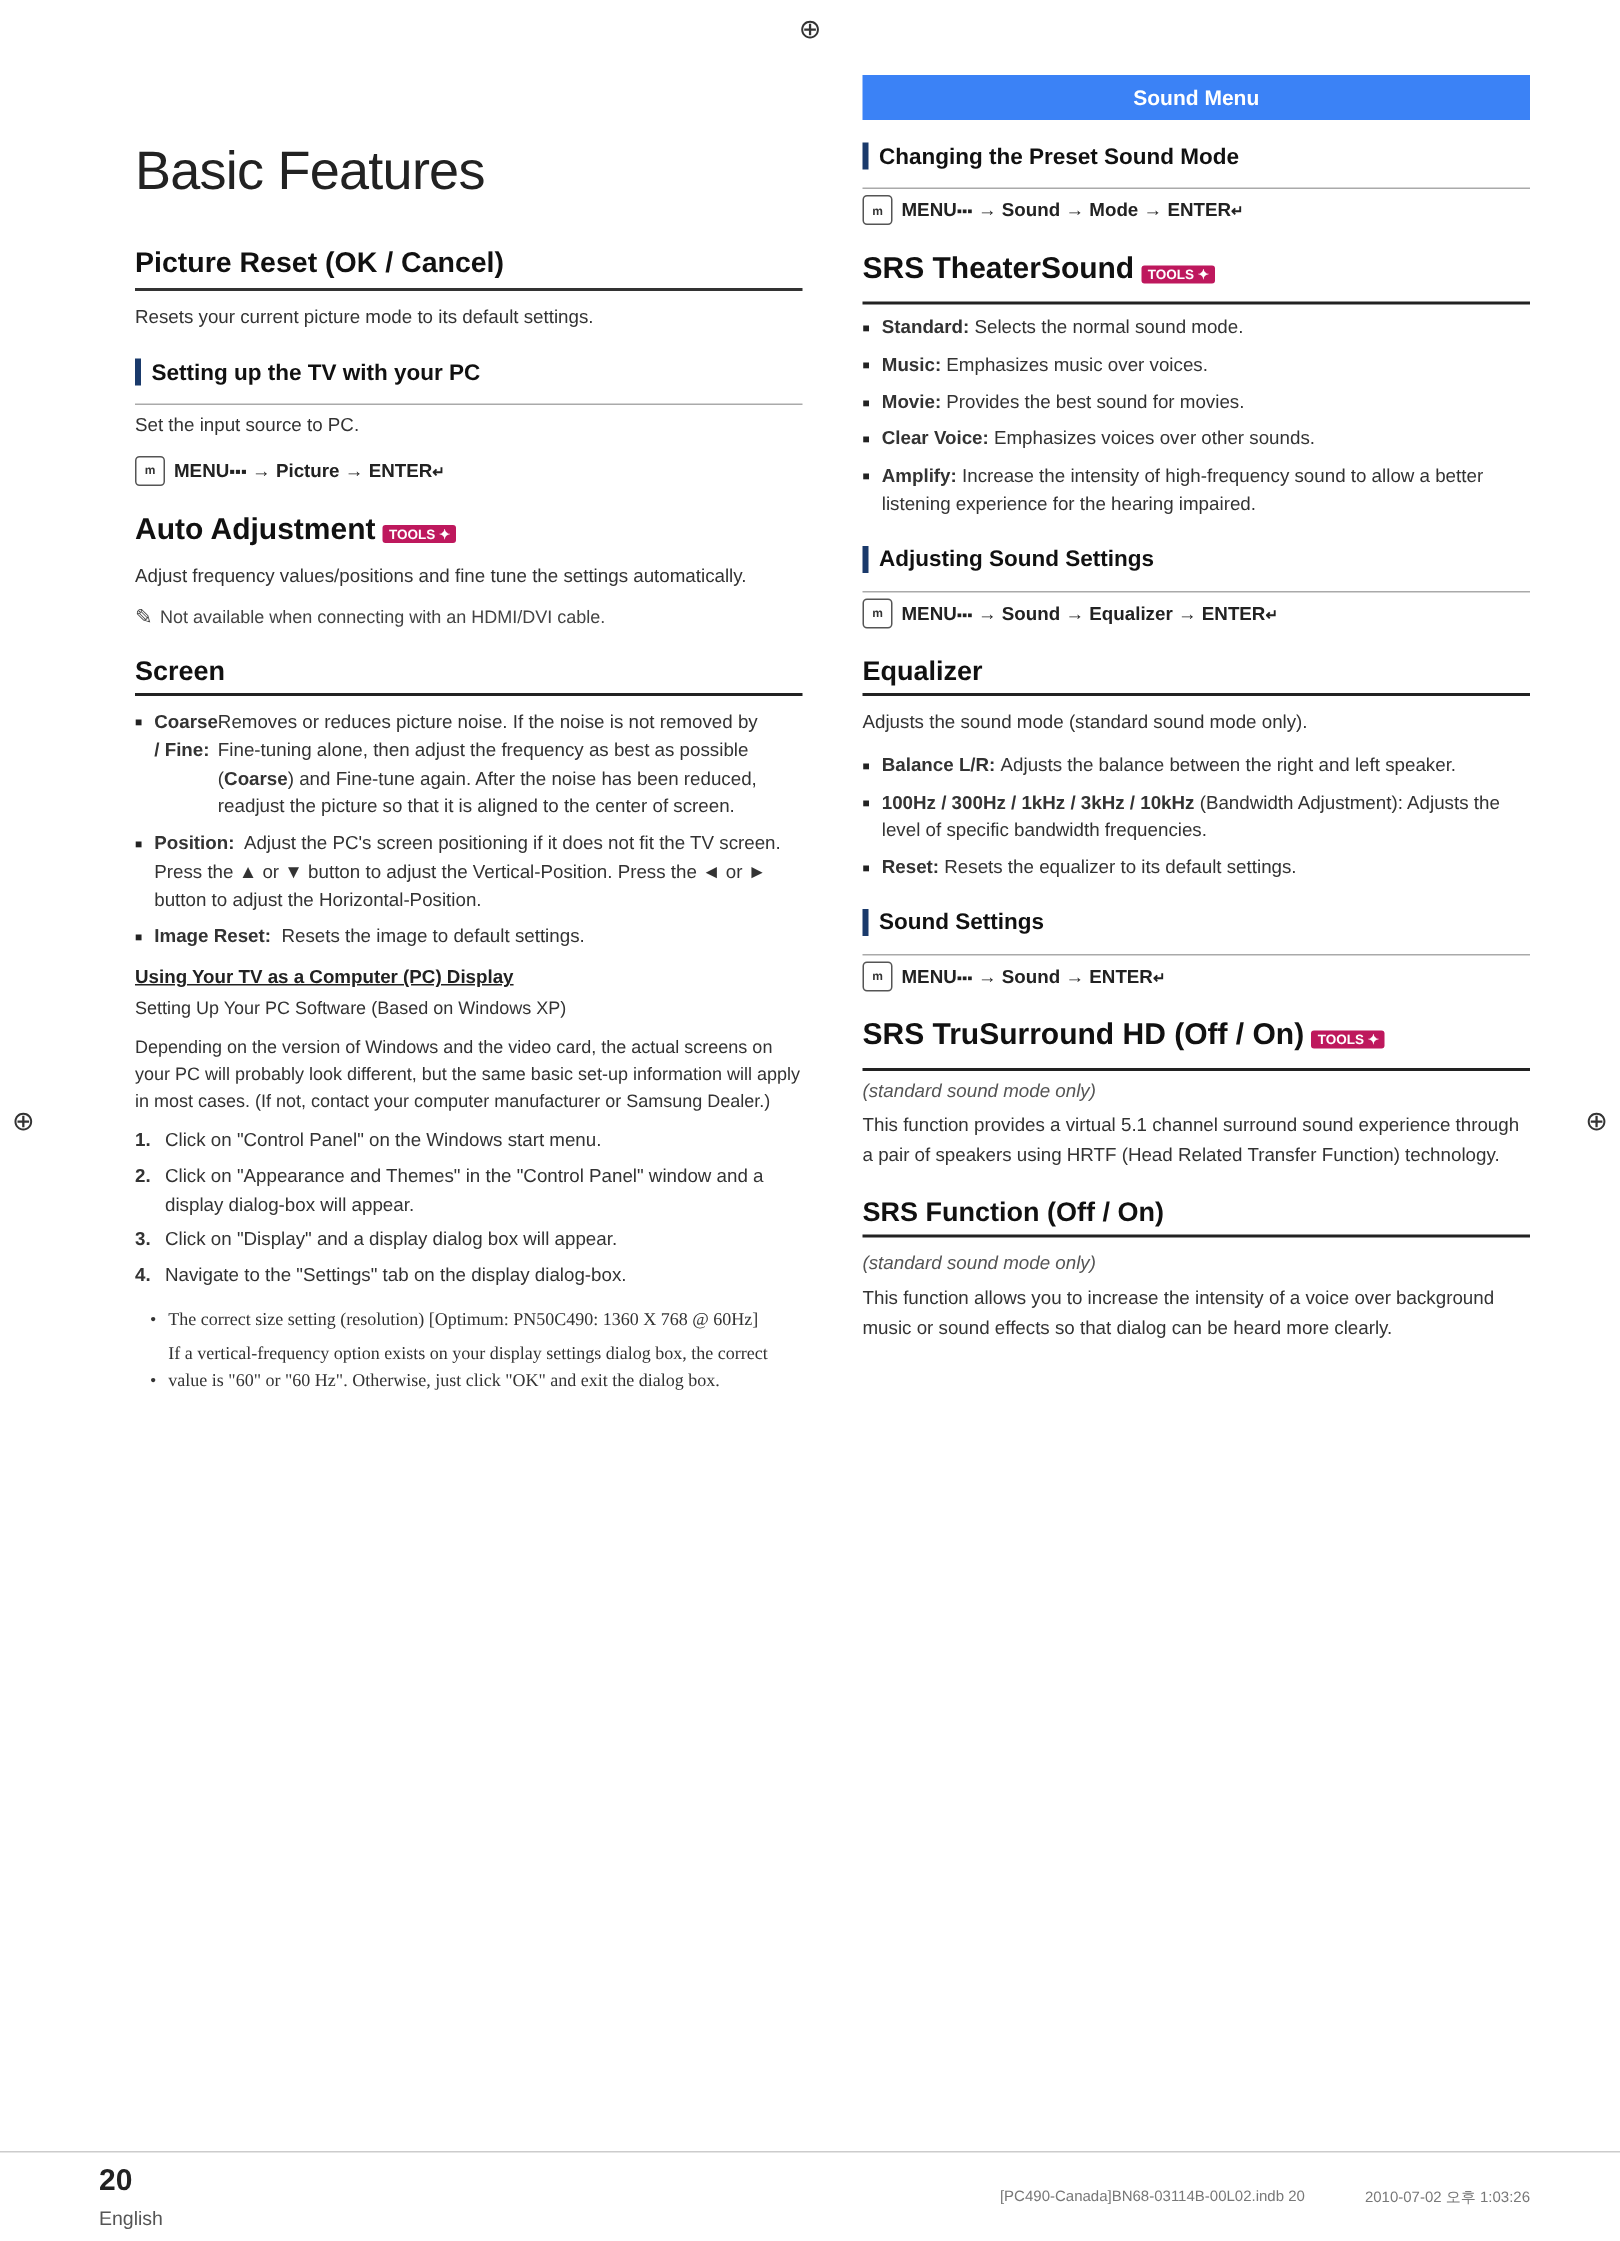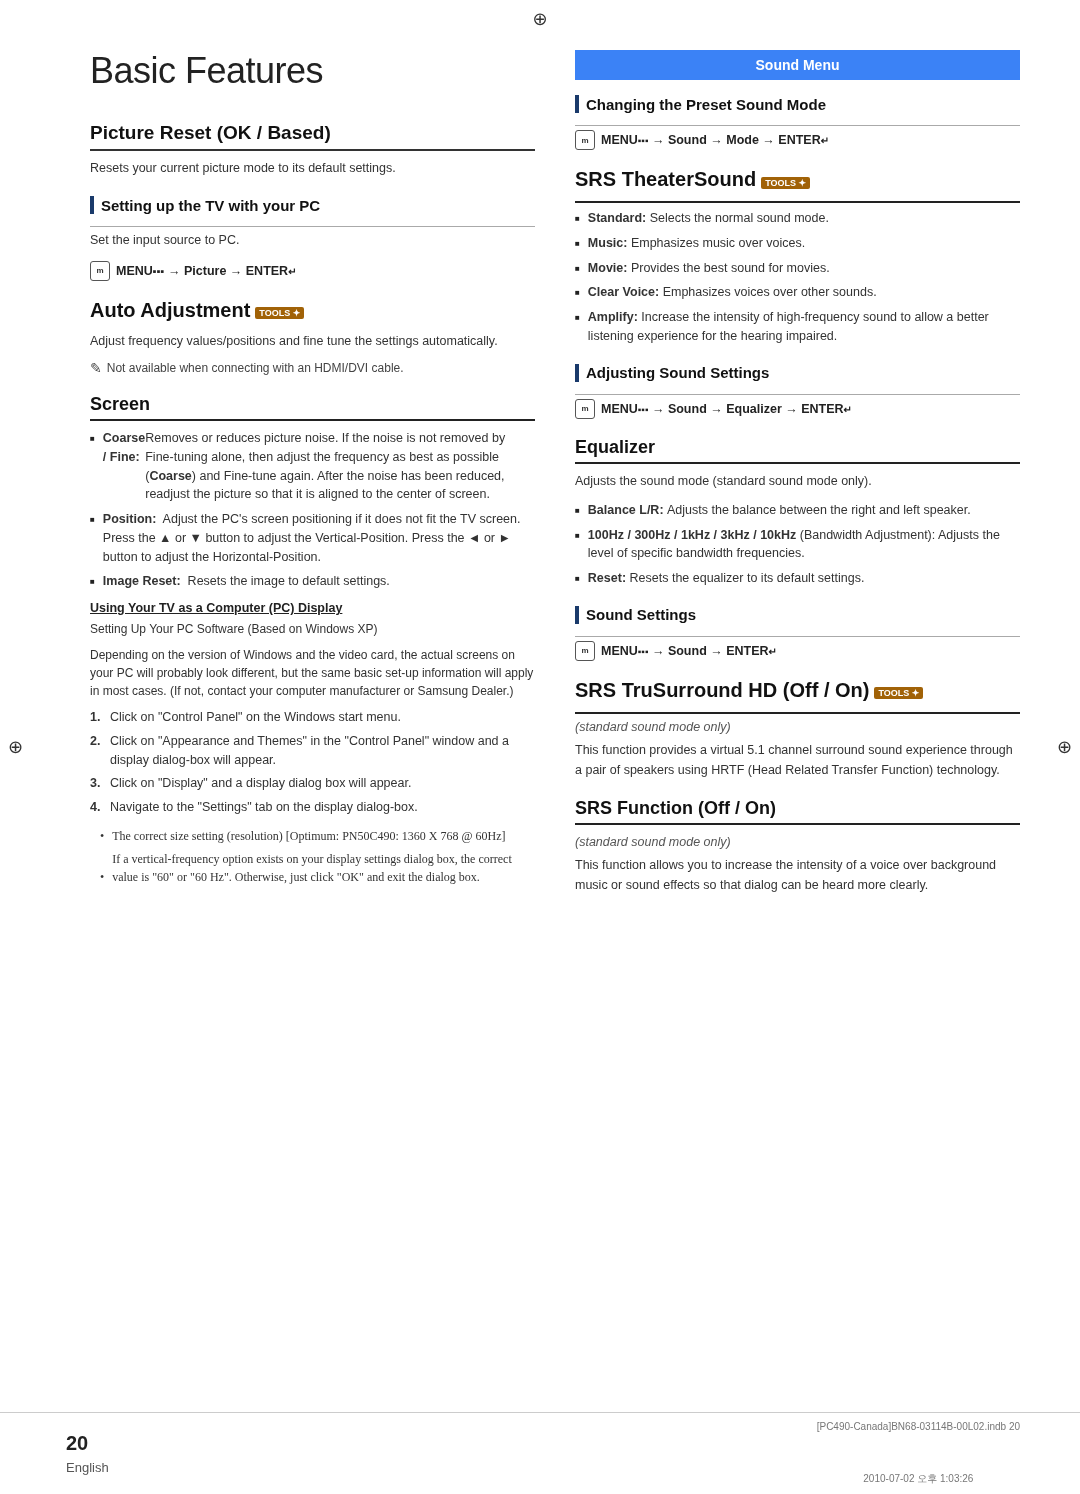--- a/index.html
+++ b/index.html
@@ -66,20 +66,21 @@
       flex: 1;
       max-width: 490px;
     }
 
     .page-title {
       font-size: 36px;
       font-weight: 300;
       color: #222;
       margin-bottom: 30px;
       letter-spacing: -0.5px;
+      margin-top: 43px;
     }
 
     .blue-bar {
       width: 4px;
       height: 18px;
       background: #1a3a6b;
       margin-right: 8px;
       flex-shrink: 0;
     }
 
@@ -223,21 +224,21 @@
 
     .sub-body-text {
       font-size: 12px;
       color: #333;
       line-height: 1.5;
       margin-bottom: 8px;
     }
 
     .tools-badge {
       display: inline-block;
-      background: #a16207;
+      background: #be185d;
       color: #fff;
       font-size: 9px;
       padding: 1px 4px;
       border-radius: 2px;
       margin-left: 5px;
       font-weight: bold;
       vertical-align: middle;
     }
 
     .sound-menu-header {
@@ -341,21 +342,21 @@
   <div class="reg-mark-left">⊕</div>
   <div class="reg-mark-right">⊕</div>
 
   <div class="content-area">
 
     <div class="left-column">
 
       <h1 class="page-title">Basic Features</h1>
 
       <div class="section-block">
-        <div class="picture-reset-heading">Picture Reset (OK / Based)</div>
+        <div class="picture-reset-heading">Picture Reset (OK / Cancel)</div>
         <p class="body-text">Resets your current picture mode to its default settings.</p>
       </div>
 
       <div class="section-block">
         <div class="section-bar-heading">
           <div class="blue-bar"></div>
           <span class="section-bar-heading-text">Setting up the TV with your PC</span>
         </div>
         <p class="body-text">Set the input source to PC.</p>
         <div class="menu-path">
@@ -525,19 +526,19 @@
       </div>
 
     </div>
   </div>
 
   <div class="bottom-bar">
     <div class="bottom-left">
       <span class="page-number">20</span>
       <span class="page-number-label">English</span>
     </div>
-    <div style="display:flex; gap:40px; align-items:center;flex-direction:column;">
+    <div style="display:flex; gap:40px; align-items:center;">
       <span class="footer-file">[PC490-Canada]BN68-03114B-00L02.indb   20</span>
       <span class="footer-date">2010-07-02   오후 1:03:26</span>
     </div>
   </div>
 
 </div>
 
 </body></html>

